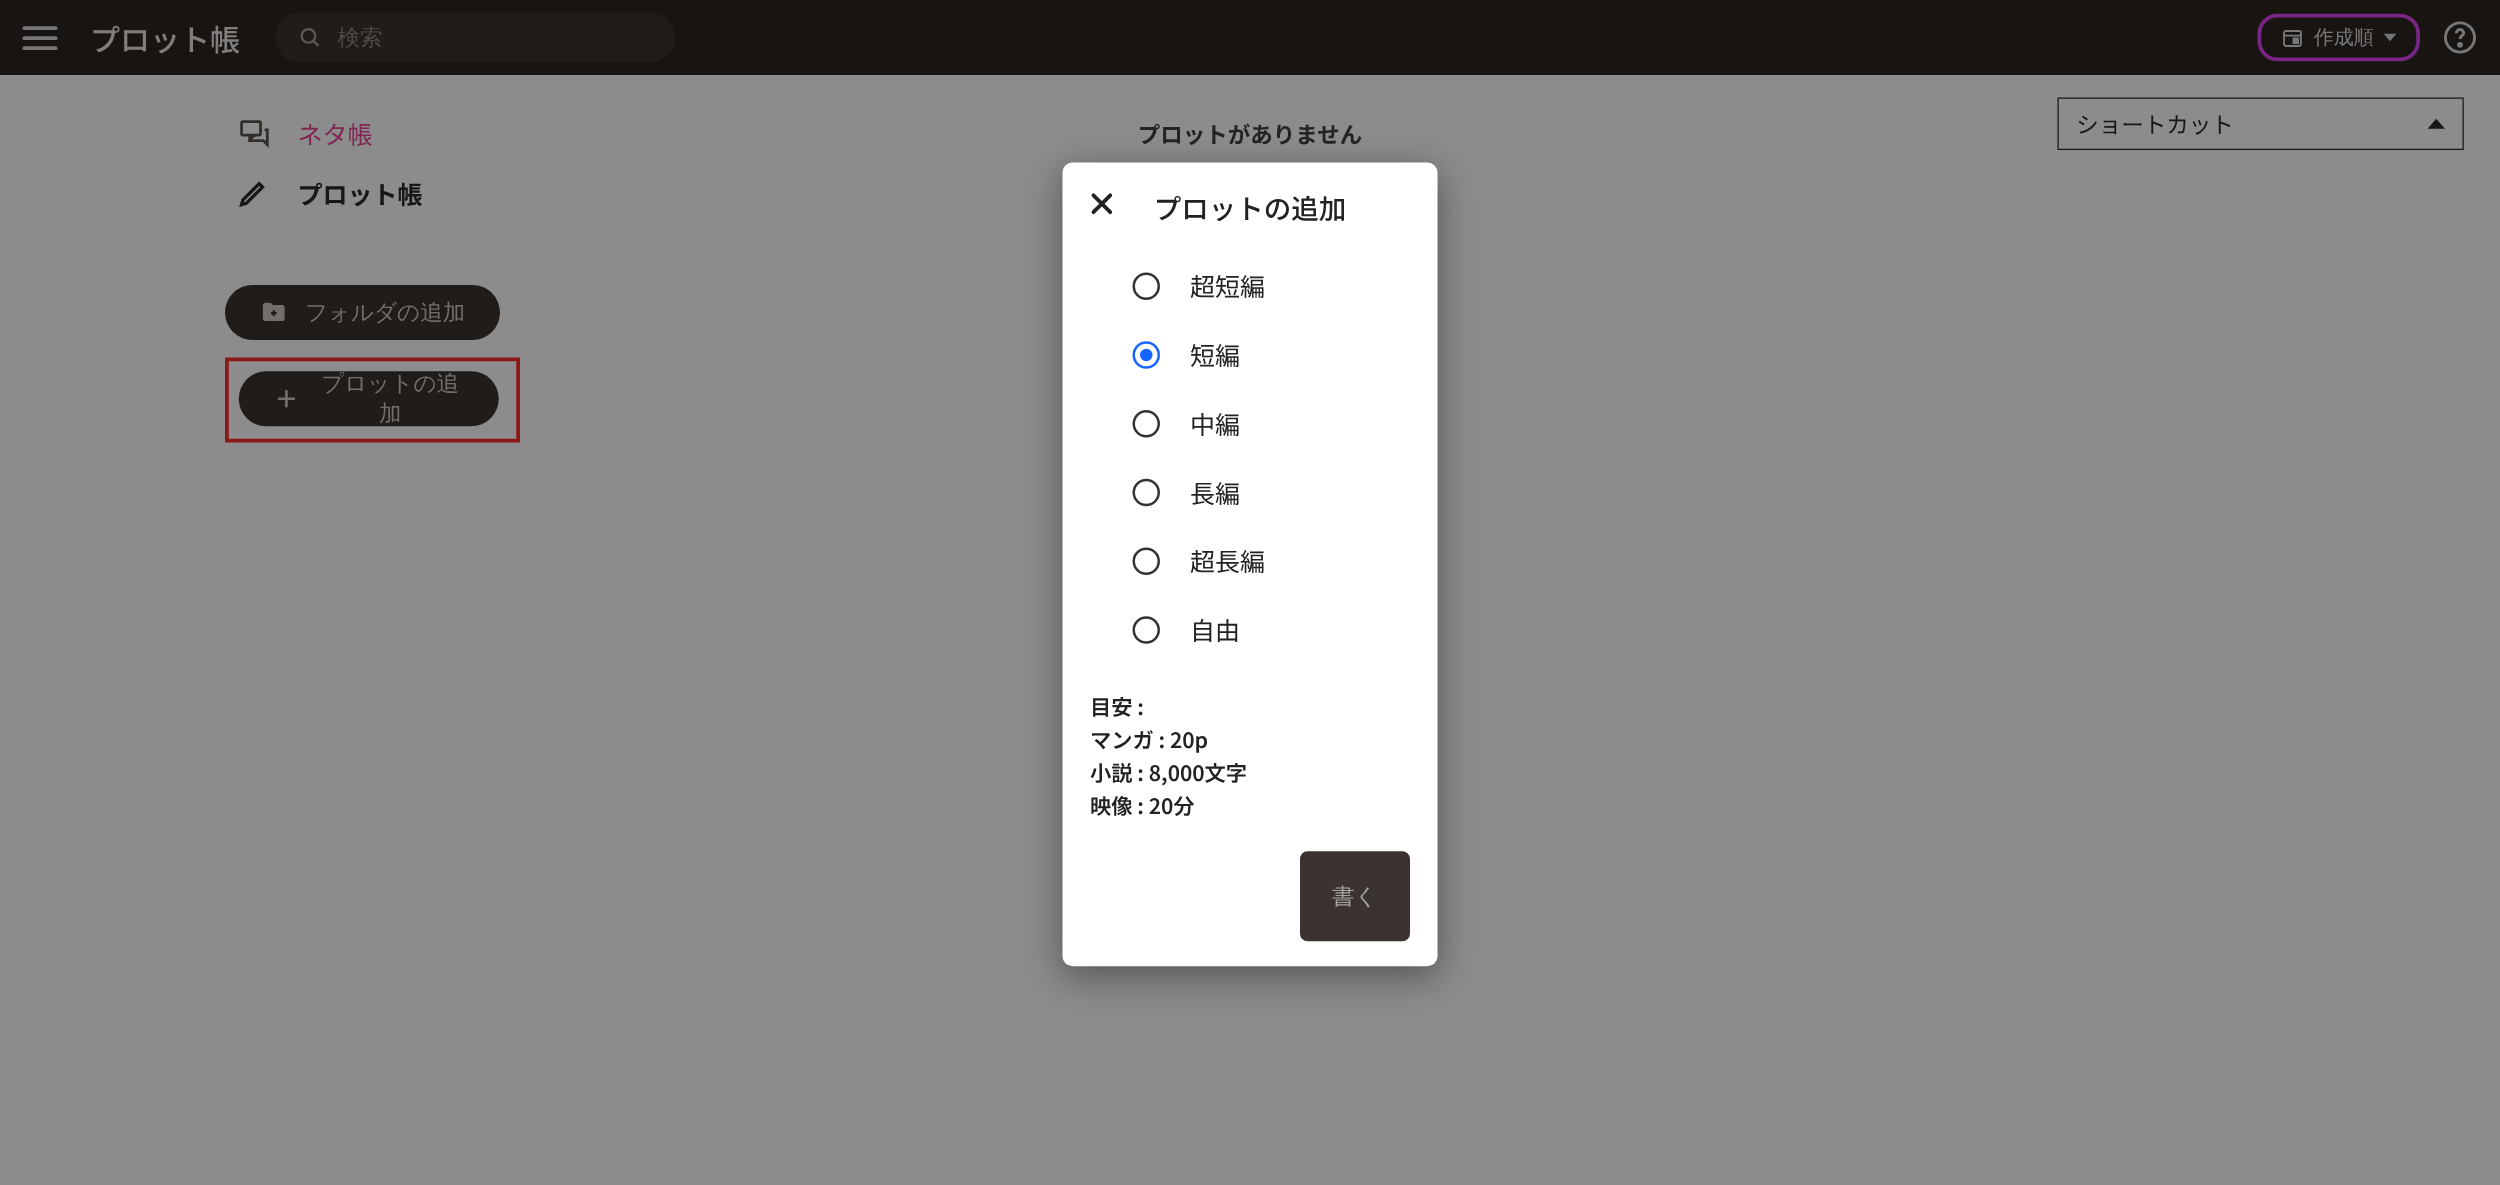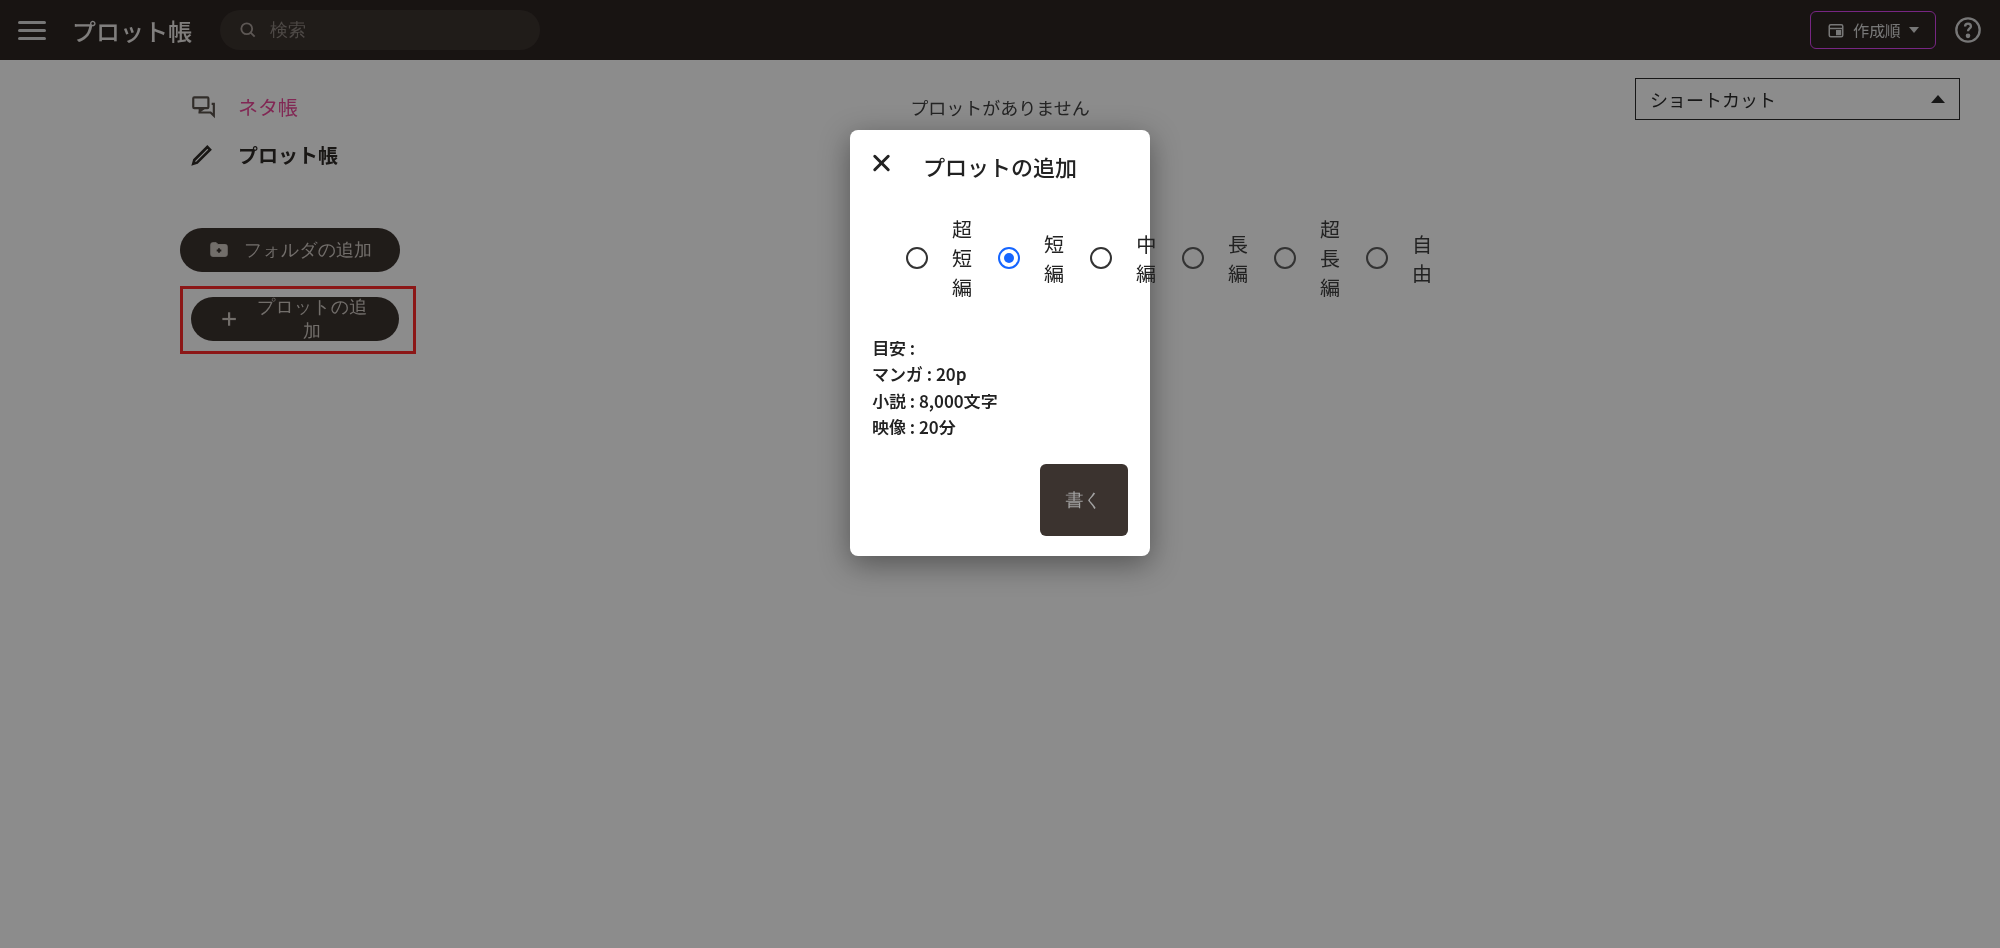--- a/index.html
+++ b/index.html
@@ -20,23 +20,23 @@
     background:#3b332f; border-radius:22px; height:40px; padding:0 18px; width:320px;
   }
   .search-wrap svg { width:20px; height:20px; stroke:#a99f99;}
   .search-input {
     background:transparent; border:none; outline:none; color:#ccc;
     font-size:18px; margin-left:12px; flex:1;
   }
   .search-input::placeholder { color:#8d857f; }
   .header-spacer { flex:1; }
   .sort-btn {
-    display:flex; align-items:center; gap:8px; border:1px solid #d946ef;
-    border-radius:6px; height:38px; padding:0 16px; color:#d9d9d9;
-    font-size:16px; cursor:pointer;
+    display:flex; align-items:center; gap:8px; border:3px solid #d946ef;
+    border-radius:16px; height:38px; padding:0 16px; color:#d9d9d9;
+    font-size:16px; cursor:pointer;font-family:Liberation Serif, serif;
   }
   .sort-btn .cal { width:18px; height:18px; }
   .sort-btn .tri { width:0;height:0;border-left:5px solid transparent;border-right:5px solid transparent;border-top:6px solid #d9d9d9;}
   .help-icon { margin-left:18px; width:28px; height:28px; cursor:pointer;}
 
   
   .main {
     position:absolute; left:0; top:60px; right:0; bottom:0;
     background:#fff;
   }
@@ -59,26 +59,26 @@
   }
   .pill-btn svg { width:22px; height:22px; stroke:#cfc8c2; fill:#cfc8c2;}
   .highlight-box {
     border:3px solid #ff2a2a; padding:8px 14px 10px 8px;
     margin-top:14px; width:236px;
   }
 
   
   .empty-msg {
     position:absolute; left:50%; top:34px; transform:translateX(-50%);
-    font-size:18px; color:#424242;
+    font-size:18px; color:#424242;font-weight:bold;
   }
 
   
   .shortcut-panel {
-    position:absolute; right:40px; top:18px; width:325px; height:42px;
+    position:absolute; right:29px; top:18px; width:325px; height:42px;
     border:1px solid #2b2b2b; display:flex; align-items:center;
     justify-content:space-between; padding:0 14px; font-size:18px;
     color:#2b2b2b; cursor:pointer;
   }
   .shortcut-panel .chev { width:0;height:0;border-left:7px solid transparent;border-right:7px solid transparent;border-bottom:8px solid #2b2b2b;}
 
   
   .overlay {
     position:absolute; inset:0; background:rgba(0,0,0,0.45);
   }
@@ -92,21 +92,21 @@
   .dialog-header { display:flex; align-items:center; position:relative; height:32px;}
   .dialog-close { position:absolute; left:-4px; top:0; width:26px;height:26px; cursor:pointer;}
   .dialog-close::before, .dialog-close::after {
     content:""; position:absolute; left:12px; top:2px; width:3px; height:22px;
     background:#222; border-radius:2px;
   }
   .dialog-close::before { transform:rotate(45deg);}
   .dialog-close::after  { transform:rotate(-45deg);}
   .dialog-title { flex:1; text-align:center; font-size:22px; color:#222; font-weight:500;}
 
-  .options { margin-top:32px; padding-left:34px; display:flex; flex-direction:row; gap:26px;}
+  .options { margin-top:32px; padding-left:34px; display:flex; flex-direction:column; gap:26px;}
   .opt { display:flex; align-items:center; gap:24px; cursor:pointer; font-size:20px; color:#222;}
   .radio {
     width:22px; height:22px; border:2.5px solid #333; border-radius:50%;
     display:flex; align-items:center; justify-content:center; flex-shrink:0;
   }
   .radio.selected { border-color:#1565ff; }
   .radio.selected::after {
     content:""; width:10px; height:10px; background:#1565ff; border-radius:50%;
   }
 

